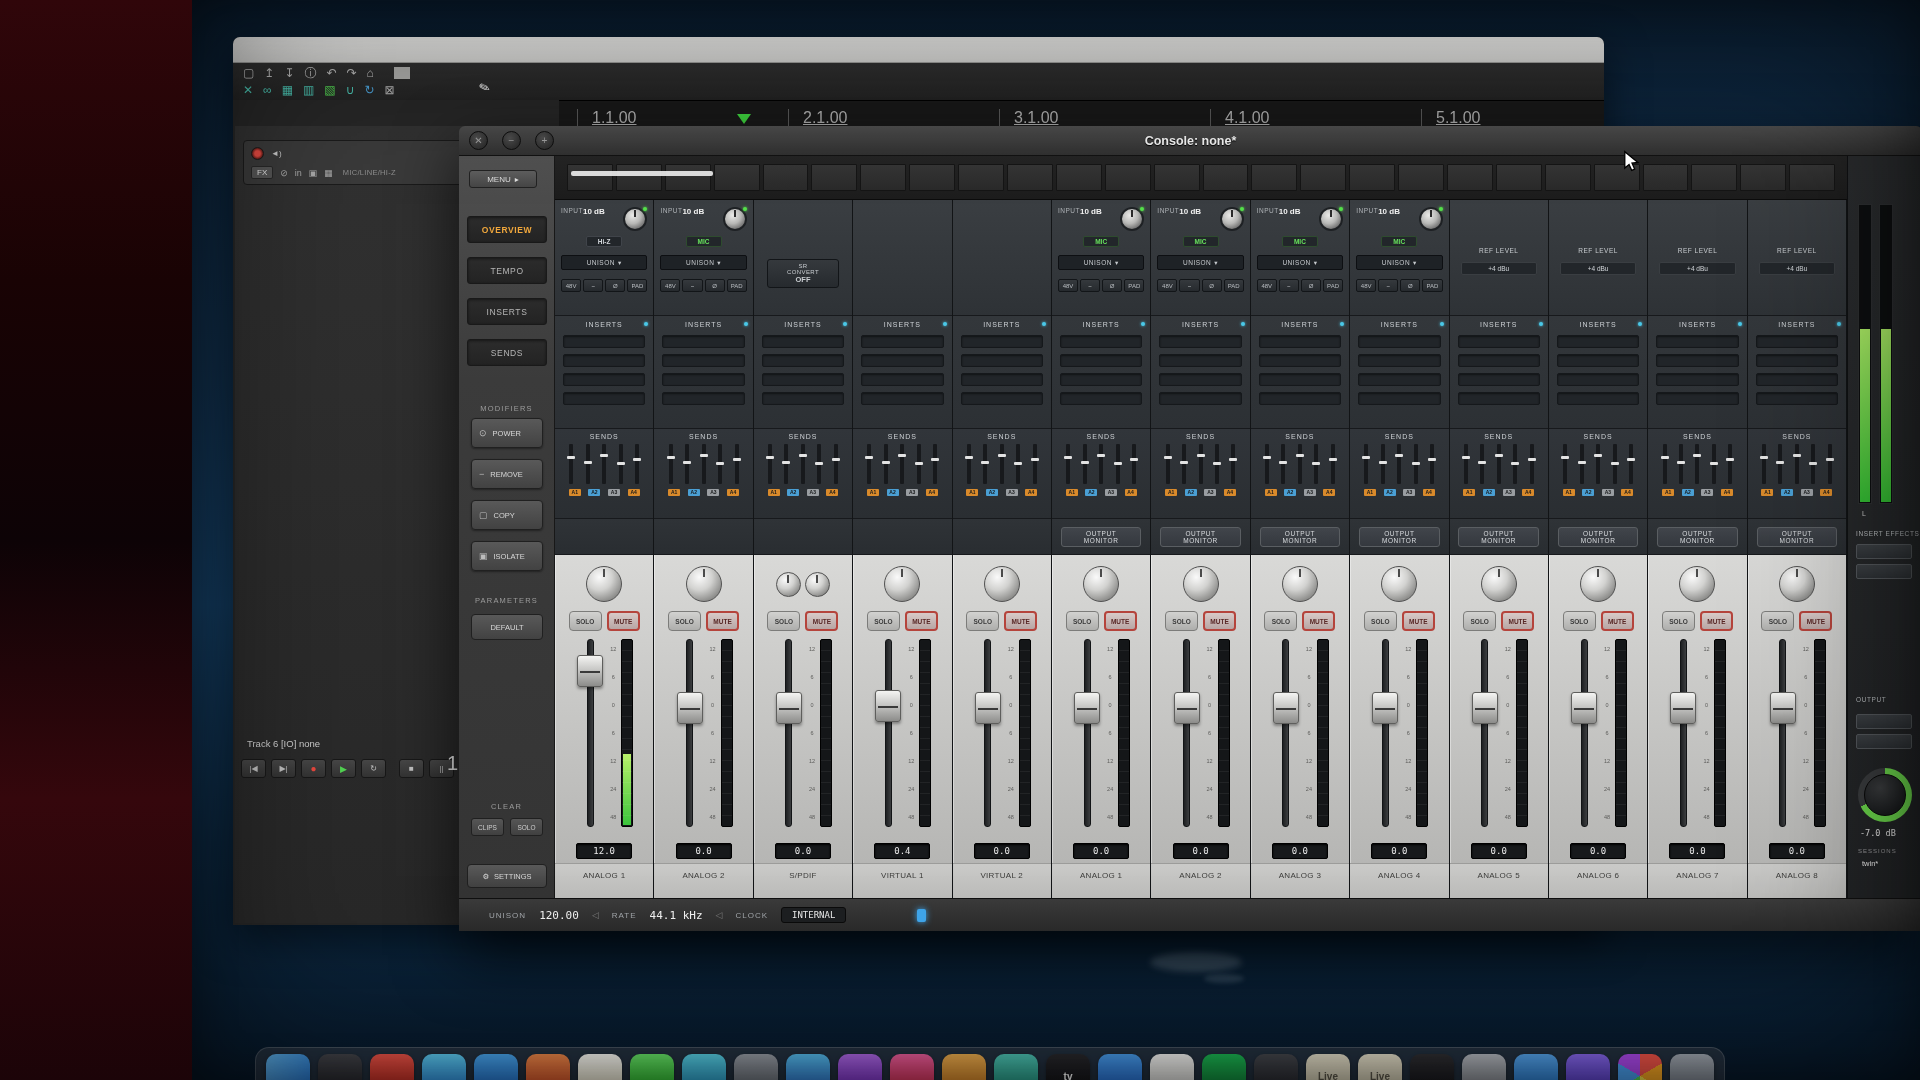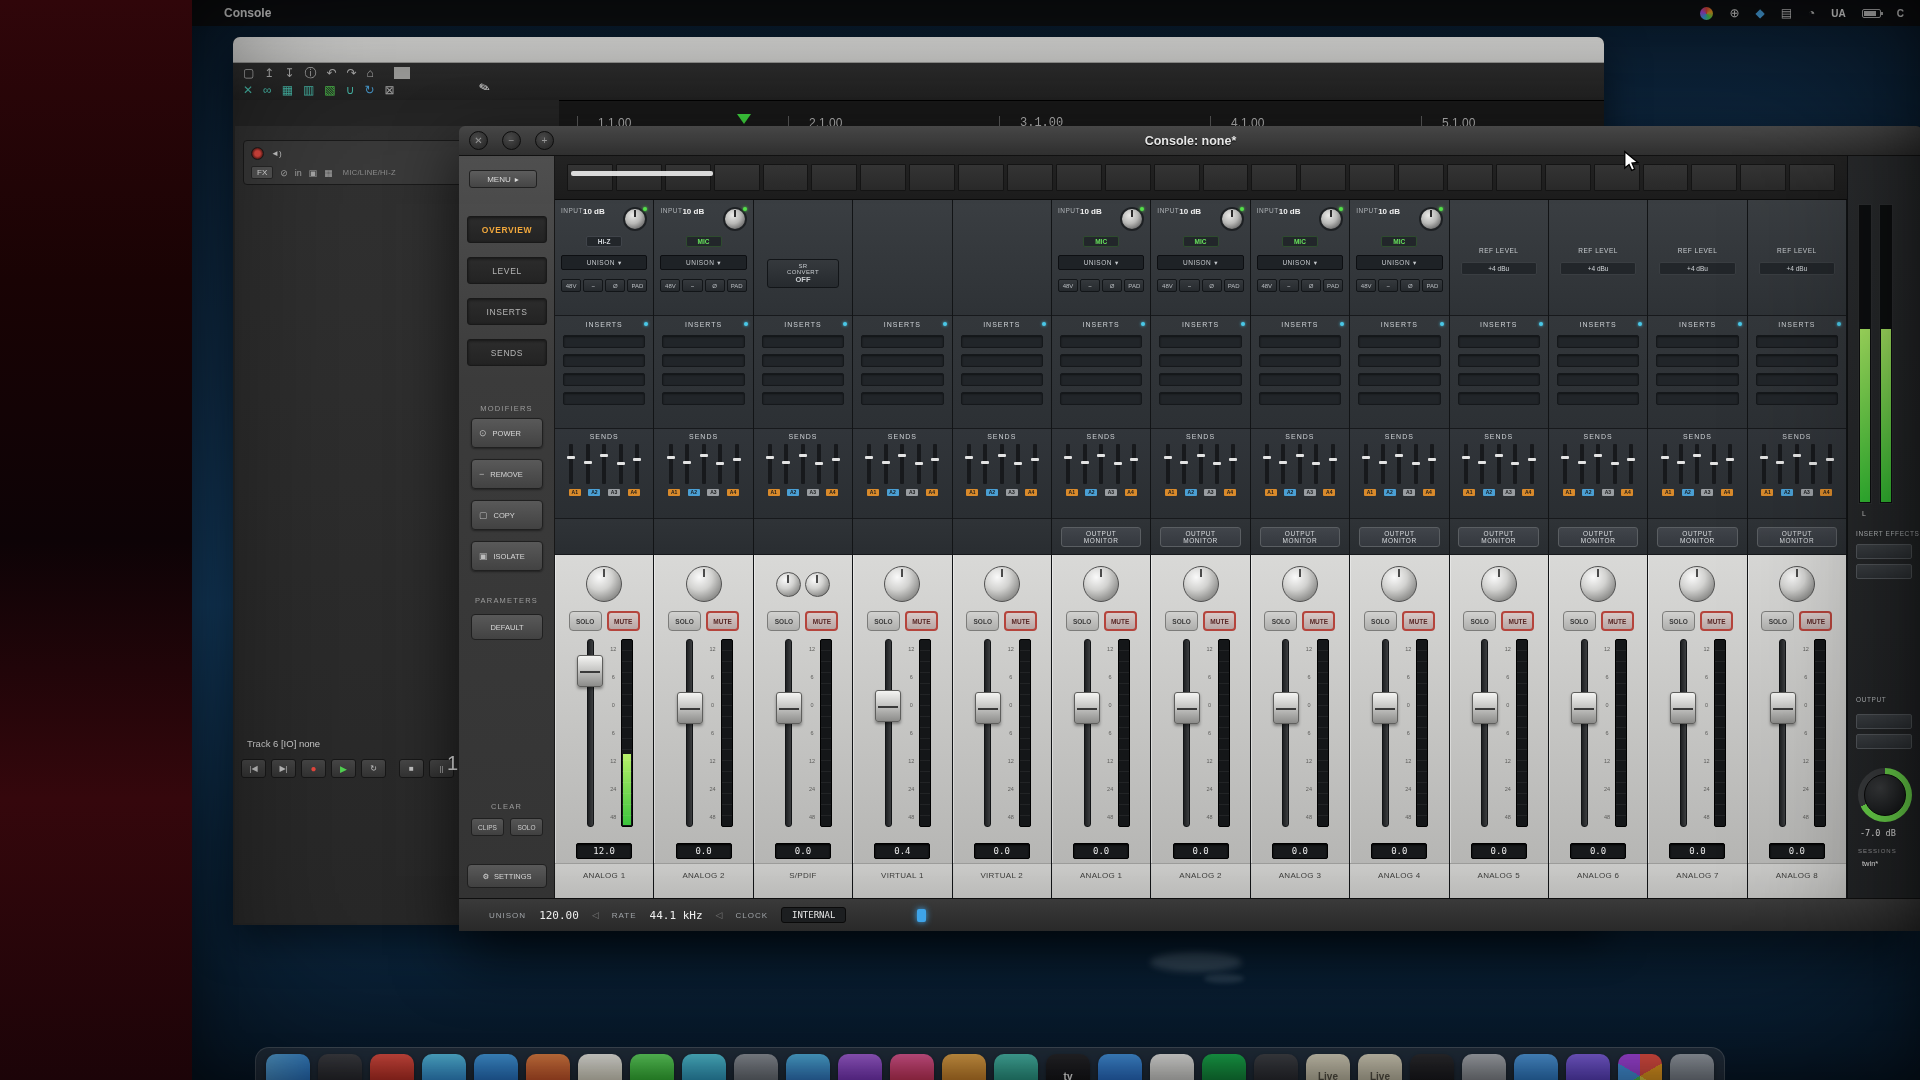--- a/index.html
+++ b/index.html
@@ -22,21 +22,21 @@
 .mi-batt::after{content:"";position:absolute;right:-3px;top:2px;width:2px;height:3px;background:#c8c8c8}
 
 .reaper{position:absolute;left:41px;top:37px;width:1371px;height:888px;background:#262626;border-radius:7px 7px 0 0;box-shadow:0 14px 42px rgba(0,0,0,.55);z-index:10}
 .rp-title{height:26px;background:linear-gradient(#f1f1ef,#d1d1cf);border-radius:7px 7px 0 0;border-bottom:1px solid #9a9a98}
 .rp-toolbar{position:absolute;top:26px;left:0;right:0;height:37px;background:linear-gradient(#2f2f2f,#222);padding:2px 10px;display:flex;flex-direction:column;gap:1px}
 .rp-row{display:flex;gap:10px;align-items:center;height:17px}
 .rp-ic{font-size:12px;color:#b8b8b8;line-height:1}
 .rp-swatch{width:16px;height:12px;background:#a8a8a6;margin-left:10px}
 .rp-pencil{position:absolute;left:246px;top:17px;color:#e8e8e8;font-size:13px;transform:rotate(-18deg)}
 .rp-ruler{position:absolute;top:63px;left:326px;right:0;height:26px;background:#191919;border-top:1px solid #000}
-.rp-mark{position:absolute;top:15px;font-size:12px;color:#b2b2b2;border-left:1px solid #5a5a5a;padding-left:20px;text-decoration:underline}
+.rp-mark{position:absolute;top:8px;font-size:16px;color:#b2b2b2;border-left:1px solid #5a5a5a;padding-left:14px;text-decoration:underline}
 .rp-marker{position:absolute;top:13px;width:0;height:0;border-left:7px solid transparent;border-right:7px solid transparent;border-top:10px solid #3fd43f}
 .rp-panel{position:absolute;left:2px;top:89px;width:324px;bottom:2px;background:linear-gradient(#313131,#282828);border-right:1px solid #101010}
 .rp-track{margin:14px 8px 0;background:#3a3a3a;border:1px solid #1b1b1b;border-radius:4px;padding:5px 7px;display:flex;flex-direction:column;gap:5px}
 .rp-tr-row{display:flex;align-items:center;gap:7px}
 .rec-arm{width:13px;height:13px;border-radius:50%;background:radial-gradient(circle,#e04840 35%,#5a1a16 72%);border:1px solid #1c1c1c}
 .spk{color:#c8c8c8;font-size:8px}
 .tr-knob{width:15px;height:15px;border-radius:50%;background:radial-gradient(circle at 35% 30%,#f0f0f0,#9a9a9a);margin-left:auto;border:1px solid #555}
 .m-badge{min-width:14px;height:13px;background:#c23b34;color:#fff;font-size:9px;font-weight:bold;text-align:center;border-radius:2px;line-height:13px}
 .fx-chip{background:#555;color:#e0e0e0;font-size:8px;padding:1px 5px;border-radius:2px;border:1px solid #282828}
 .tr-glyph{color:#a8a8a8;font-size:9px}
@@ -159,35 +159,20 @@
 </style>
 </head>
 <body>
 
 <div class="curtain"></div>
 
 <div class="screen">
   <div class="splash"></div>
   <div class="splash2"></div>
 
-  <div class="menubar">
-    <span class="mb-app">Console</span>
-    <div class="mb-right">
-        <span class="mi-swatch"></span>
-        <span class="mi" style="color: rgb(216, 216, 216);">⊕</span>
-        <span class="mi" style="color: rgb(74, 168, 232);">◆</span>
-        <span class="mi" style="color: rgb(204, 204, 204);">▤</span>
-        <span class="mi" style="color: rgb(204, 204, 204);">◔</span>
-        <span class="mi-txt">UA</span>
-        <span class="mi-batt">
-          <i></i>
-        </span>
-        <span class="mi-txt">C</span>
-      </div>
-  </div>
 
   <div class="reaper">
     <div class="rp-title"></div>
     <div class="rp-toolbar">
       <div class="rp-row">
           <span class="rp-ic" style="color: rgb(184, 184, 184);">▢</span>
           <span class="rp-ic" style="color: rgb(184, 184, 184);">↥</span>
           <span class="rp-ic" style="color: rgb(184, 184, 184);">↧</span>
           <span class="rp-ic" style="color: rgb(184, 184, 184);">ⓘ</span>
           <span class="rp-ic" style="color: rgb(184, 184, 184);">↶</span>
@@ -203,21 +188,21 @@
           <span class="rp-ic" style="color: rgb(79, 201, 79);">▧</span>
           <span class="rp-ic" style="color: rgb(73, 191, 174);">∪</span>
           <span class="rp-ic" style="color: rgb(74, 159, 212);">↻</span>
           <span class="rp-ic" style="color: rgb(176, 176, 176);">⊠</span>
         </div>
       <span class="rp-pencil">✎</span>
     </div>
     <div class="rp-ruler">
         <span class="rp-mark" style="left: 18px;">1.1.00</span>
         <span class="rp-mark" style="left: 229px;">2.1.00</span>
-        <span class="rp-mark" style="left: 440px; font-family: Liberation Mono, monospace;">3.1.00</span>
+        <span class="rp-mark" style="left: 440px;">3.1.00</span>
         <span class="rp-mark" style="left: 651px;">4.1.00</span>
         <span class="rp-mark" style="left: 862px;">5.1.00</span>
         <span class="rp-marker" style="left: 178px;"></span>
       </div>
     <div class="rp-panel">
       <div class="rp-track">
         <div class="rp-tr-row">
           <span class="rec-arm"></span>
           <span class="spk">◄)</span>
           <span class="tr-knob"></span>
@@ -257,21 +242,21 @@
     </div>
     <div class="cs-main">
 
       <div class="cs-side">
         <div class="sb-menu">
           <span>MENU</span>
           <span>▸</span>
         </div>
         <div class="sb-views">
           <div class="sb-view active">OVERVIEW</div>
-          <div class="sb-view">LEVEL</div>
+          <div class="sb-view">TEMPO</div>
           <div class="sb-view">INSERTS</div>
           <div class="sb-view">SENDS</div>
         </div>
         <div class="sb-label lbl-mods">MODIFIERS</div>
         <div class="sb-mods">
           <div class="sb-mod">
               <span class="ic">⊙</span>
               <span>POWER</span>
             </div>
           <div class="sb-mod">

